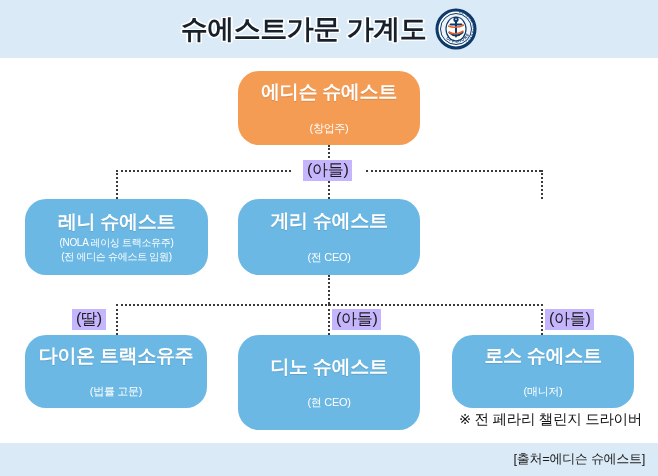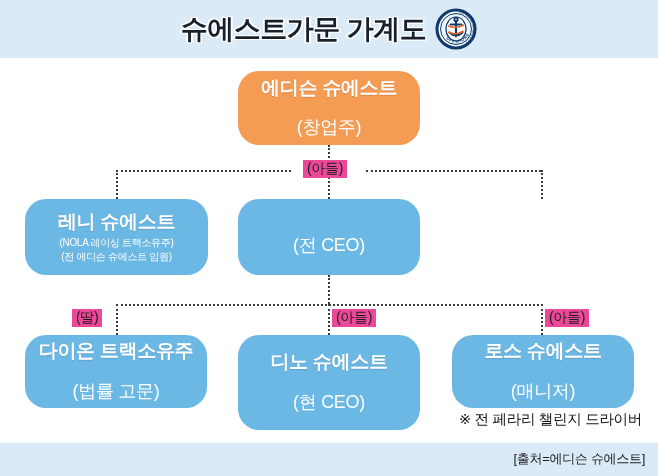--- a/index.html
+++ b/index.html
@@ -80,21 +80,21 @@
   .node-name {
     font-size: 19px;
     font-weight: bold;
     line-height: 1.18;
     letter-spacing: -0.3px;
     white-space: nowrap;
     text-shadow: 0 1px 1px rgba(0,0,0,0.12);
   }
   .node-name.small { font-size: 17px; }
   .node-sub {
-    font-size: 18px;
+    font-size: 11px;
     font-weight: normal;
     line-height: 1.3;
     margin-top: 17px;
     letter-spacing: -0.3px;
     white-space: nowrap;
   }
   .node-sub.tiny {
     font-size: 10px;
     line-height: 1.25;
     margin-top: 4px;
@@ -108,23 +108,23 @@
     z-index: 1;
   }
   .hline {
     position: absolute;
     height: 0;
     border-top: 2px dotted #3a3a3a;
     z-index: 1;
   }
   .rel-label {
     position: absolute;
-    font-size: 14px;
+    font-size: 16px;
     color: #1b1b1b;
-    background: #ec4899;
+    background: #c4b5fd;
     padding: 0 4px;
     white-space: nowrap;
     z-index: 2;
     letter-spacing: -0.3px;
   }
 
   
   .footnote {
     position: absolute;
     right: 16px;
@@ -197,20 +197,21 @@
   <div class="vline" style="left:541px; top:112px; height:29px;"></div>
   <div class="rel-label" style="left:303px; top:102px;">(아들)</div>
 
   <div class="node blue" style="left:25px; top:141px; width:183px; height:76px;">
     <div class="node-name">레니 슈에스트</div>
     <div class="node-sub tiny">(NOLA 레이싱 트랙소유주)</div>
     <div class="node-sub tiny" style="margin-top:1px;">(전 에디슨 슈에스트 임원)</div>
   </div>
 
   <div class="node blue" style="left:238px; top:141px; width:182px; height:76px;">
+    <div class="node-name">게리 슈에스트</div>
     <div class="node-sub">(전 CEO)</div>
   </div>
 
 
   <div class="vline" style="left:328px; top:217px; height:29px;"></div>
   <div class="hline" style="left:116px; top:246px; width:427px;"></div>
   <div class="vline" style="left:116px; top:246px; height:31px;"></div>
   <div class="vline" style="left:328px; top:246px; height:31px;"></div>
   <div class="vline" style="left:541px; top:246px; height:31px;"></div>
 

